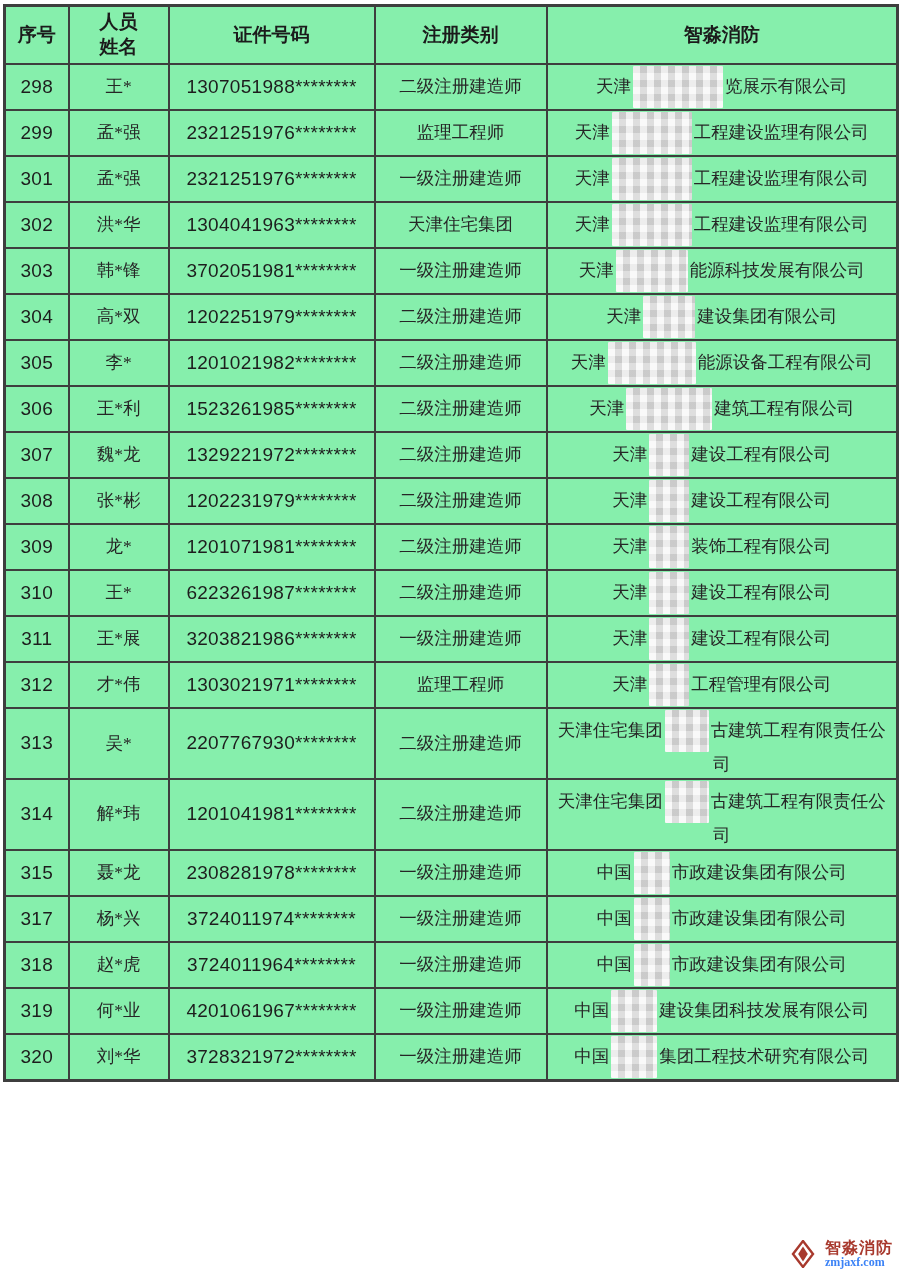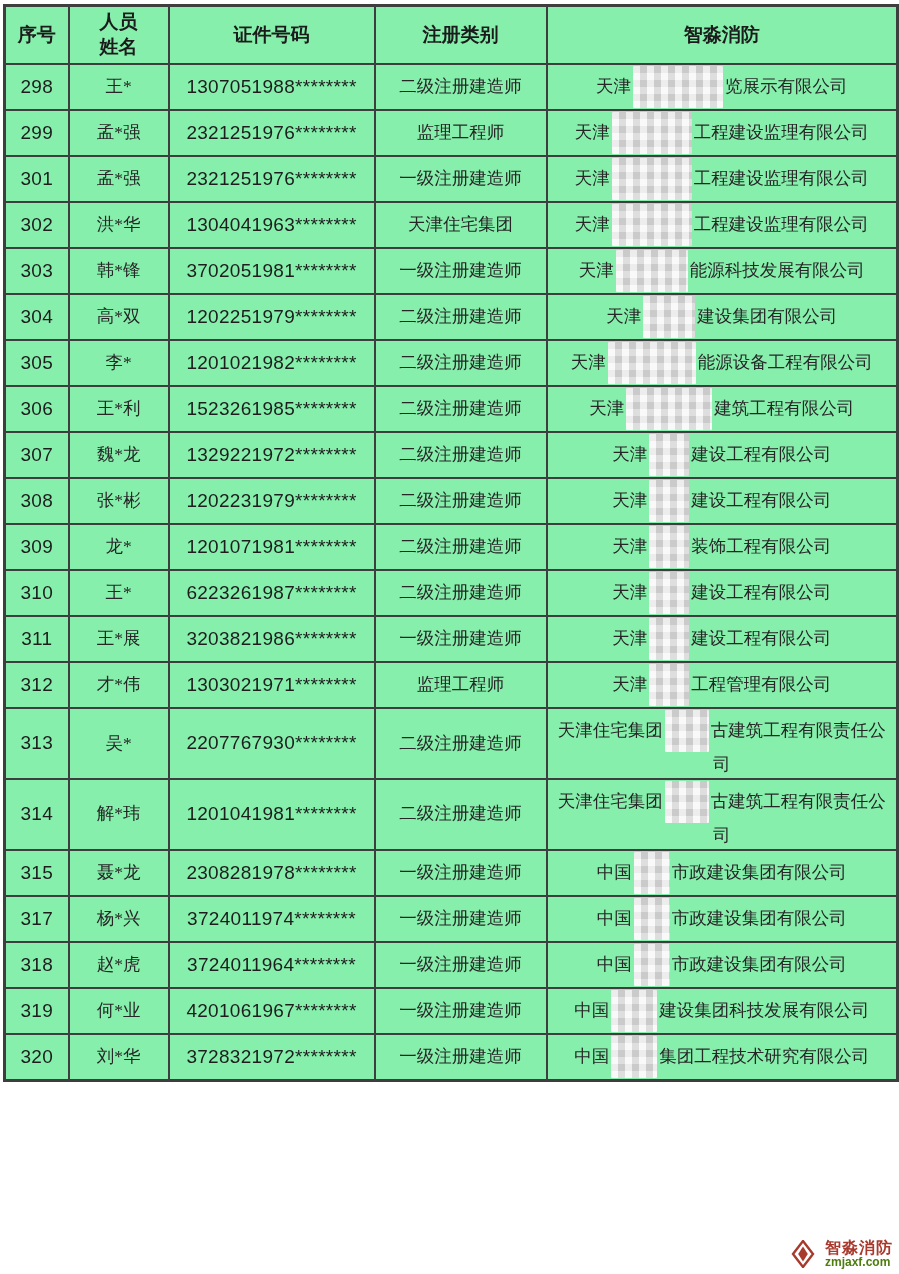--- a/index.html
+++ b/index.html
@@ -75,24 +75,24 @@
     line-height:1.05;
   }
   .wm-title{
     font-family:"Liberation Sans","DejaVu Sans",sans-serif;
     font-weight:700;
     font-size:16px;
     color:#a8392d;
     letter-spacing:1px;
   }
   .wm-url{
-    font-family:Liberation Sans, sans-serif;
+    font-family:Liberation Serif, serif;
     font-weight:700;
     font-size:12px;
-    color:#4d7c0f;
+    color:#3b82f6;
   }
 </style>
 </head>
 <body>
 
 <table class="doc-table">
   <colgroup>
     <col style="width:64px">
     <col style="width:100px">
     <col style="width:206px">

